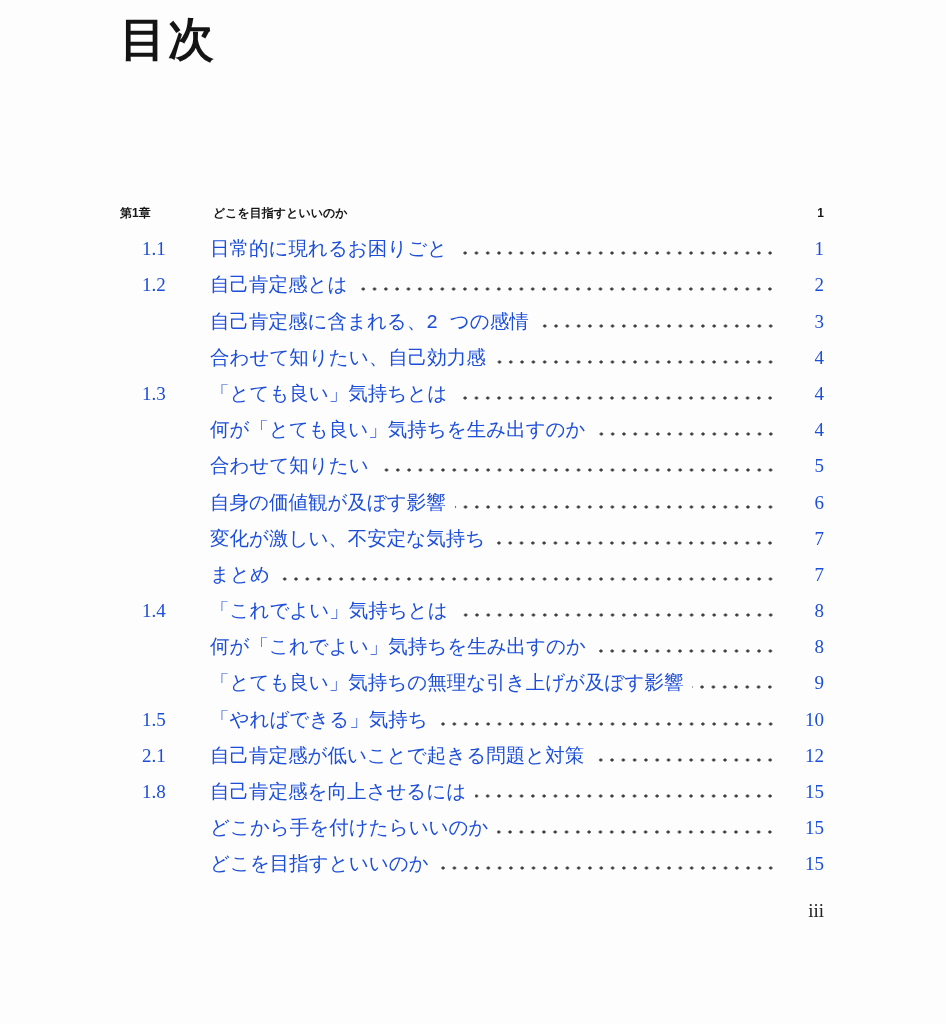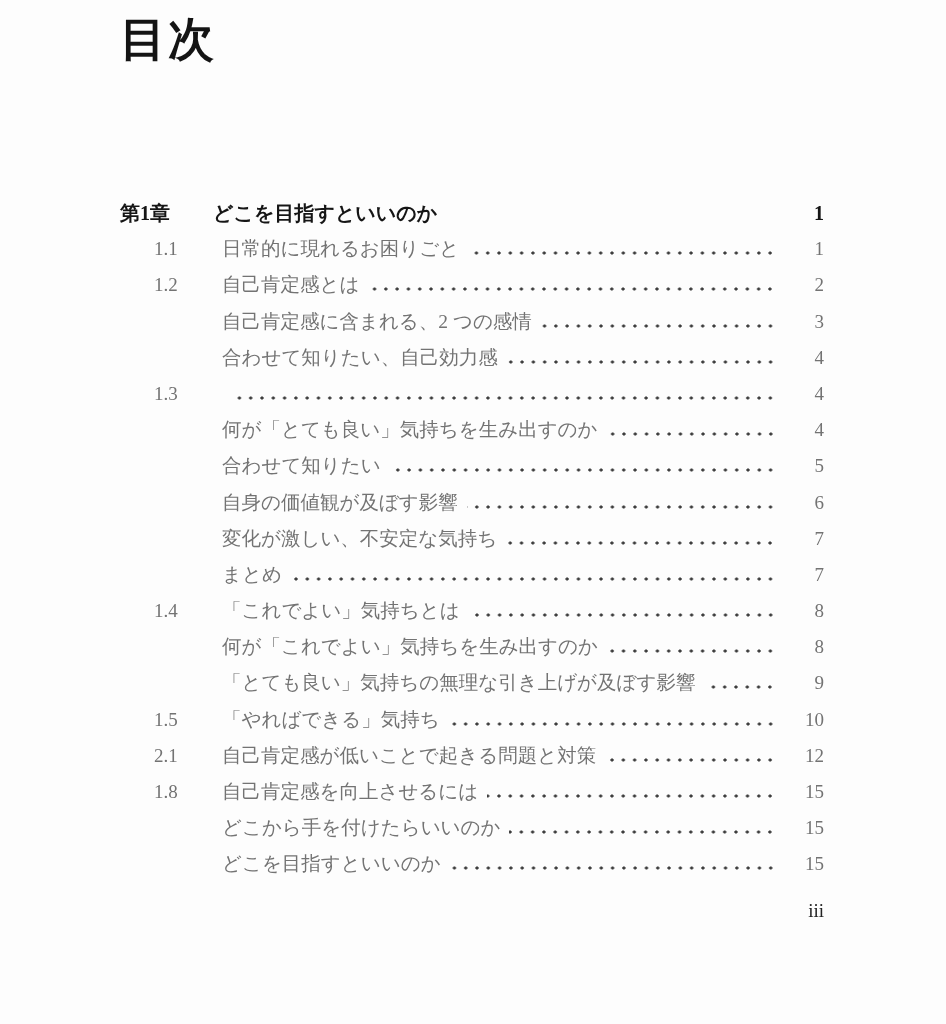--- a/index.html
+++ b/index.html
@@ -31,47 +31,48 @@
     margin-top: 130px;
   }
   .row {
     display: flex;
     align-items: baseline;
     height: 36.2px;
     line-height: 36.2px;
     white-space: nowrap;
   }
   .row.chapter {
-    font-family: Liberation Serif, serif;
+    font-family: Liberation Sans, sans-serif;
     font-weight: 700;
-    font-size: 20px;
+    font-size: 12px;
     color: #151515;
     justify-content: center;
   }
   .ch-label {
     flex: 0 0 93px;
   }
   .ch-title {
     flex: 1 1 auto;
   }
   .ch-page {
     flex: 0 0 46px;
     text-align: right;
   }
   .row.entry {
-    margin-left: 34px;
+    margin-left: 22px;
     font-size: 19.5px;
-    color: #737373;
+    color: #1d4ed8;
   }
   .num {
     flex: 0 0 68px;
     font-size: 19px;
   }
   .etitle {
     flex: 0 0 auto;
+    font-family: Liberation Mono, monospace;
   }
   .leader {
     flex: 1 1 auto;
     height: 4px;
     margin-left: 9px;
     background-image: radial-gradient(circle, #3c3c3c 1.35px, rgba(0,0,0,0) 1.8px);
     background-size: 11.3px 4px;
     background-repeat: repeat-x;
     background-position: right 2px bottom 0;
     min-width: 12px;
@@ -124,20 +125,21 @@
     <span class="pg">3</span>
   </div>
         <div class="row entry">
     <span class="num"></span>
     <span class="etitle">合わせて知りたい、自己効力感</span>
     <span class="leader"></span>
     <span class="pg">4</span>
   </div>
         <div class="row entry">
     <span class="num">1.3</span>
+    <span class="etitle">「とても良い」気持ちとは</span>
     <span class="leader"></span>
     <span class="pg">4</span>
   </div>
         <div class="row entry">
     <span class="num"></span>
     <span class="etitle">何が「とても良い」気持ちを生み出すのか</span>
     <span class="leader"></span>
     <span class="pg">4</span>
   </div>
         <div class="row entry">

